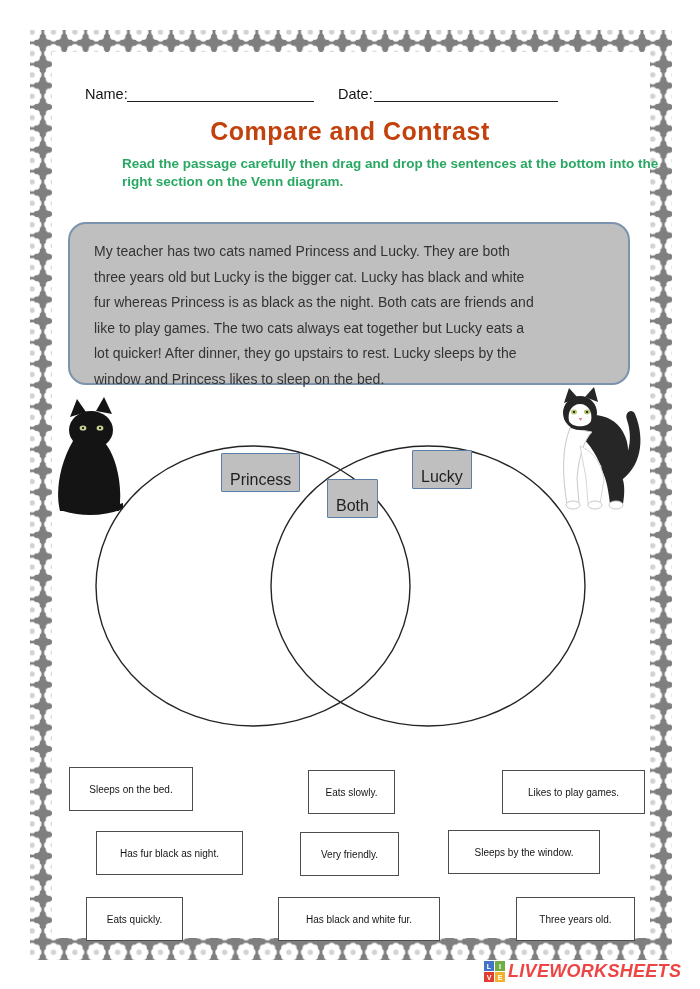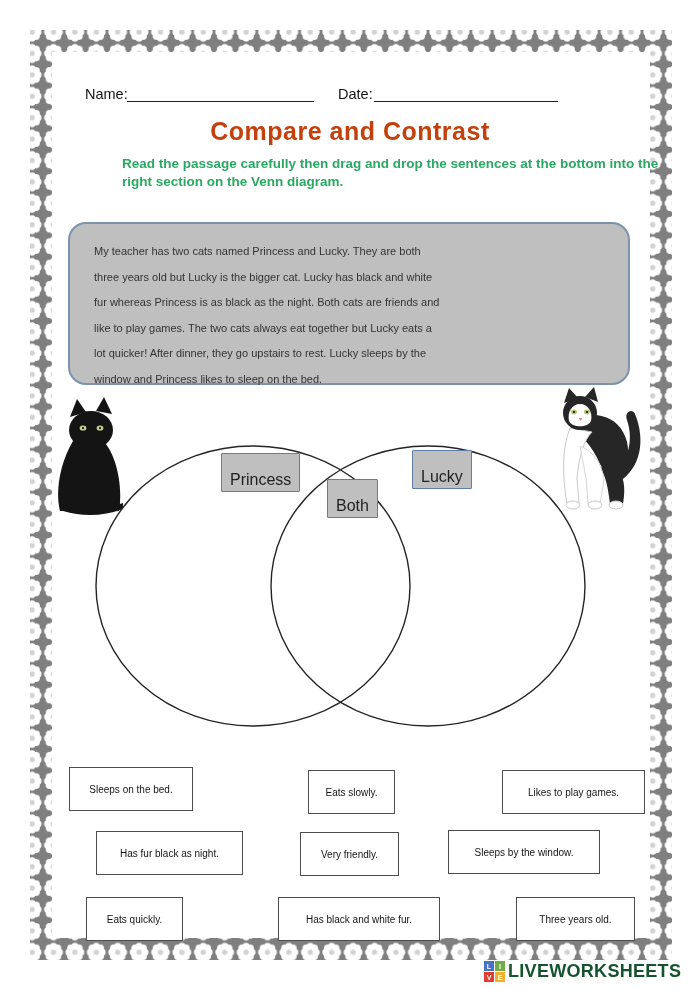--- a/index.html
+++ b/index.html
@@ -18,21 +18,21 @@
   #title{left:0;top:117px;width:700px;text-align:center;font-size:25px;font-weight:700;
          letter-spacing:.5px;color:#c2410c;}
 
   
   #instructions{left:85px;top:155px;width:548px;font-size:13.5px;line-height:18px;
                 color:#2aa863;font-weight:700;margin-left:37px;}
 
   
   #passage-box{left:68px;top:222px;width:562px;height:163px;background:#bfbfbf;
                border:2px solid #7b93ad;border-radius:18px;box-sizing:border-box;}
-  #passage-text{padding:15px 40px 0 24px;font-size:11px;line-height:25.6px;color:#333333;}
+  #passage-text{padding:15px 40px 0 24px;font-size:14px;line-height:25.6px;color:#333333;}
 
   
   .venn-label{background:#bfbfbf;border:1.6px solid #5b7fa6;border-radius:1px;
               padding:17px 8px 2px 8px;font-size:16px;color:#1f1f1f;}
 
   
   .drag-box{background:#ffffff;border:1.4px solid #4d4d4d;padding:21px 9px;
             font-size:10px;color:#141414;white-space:nowrap;display:flex;
             align-items:center;justify-content:center;box-sizing:border-box;}
   .b1{left:69px; top:767px;min-width:124px;height:31px;}
@@ -44,21 +44,21 @@
   .b7{left:86px; top:897px;min-width:97px; height:29px;}
   .b8{left:278px;top:897px;min-width:162px;height:30px;}
   .b9{left:516px;top:897px;min-width:119px;height:30px;}
 
   
   #footer{left:484px;top:961px;display:flex;align-items:center;}
   #logo-grid{display:grid;grid-template-columns:10px 10px;grid-template-rows:10px 10px;
              gap:1px;margin-right:3px;}
   .logo-sq{display:flex;align-items:center;justify-content:center;font-size:7px;
            font-weight:700;color:#ffffff;line-height:1;}
-  #brand-text{font-size:18px;font-weight:700;color:#14532d;letter-spacing:.3px;}
+  #brand-text{font-size:18px;font-weight:700;color:#ef4444;letter-spacing:.3px;font-style:italic;}
 </style>
 </head>
 <body>
 
 <div id="page">
 
   <svg id="border-svg" width="700" height="989">
     <defs>
       <pattern id="fl" width="21.4" height="21.4" patternUnits="userSpaceOnUse">
         <rect width="21.4" height="21.4" fill="#7f7f7f"></rect>

